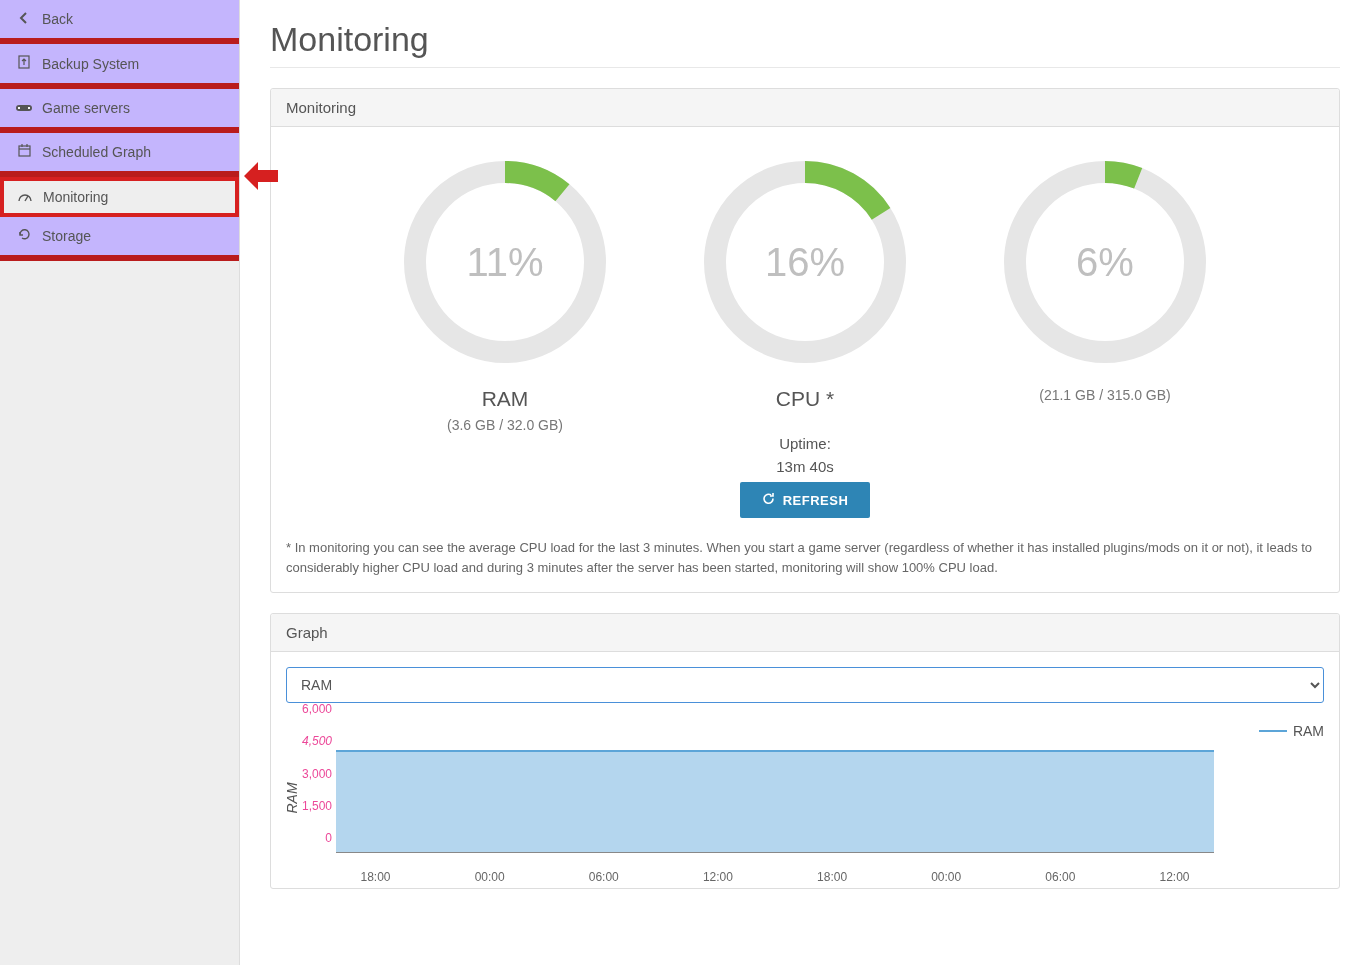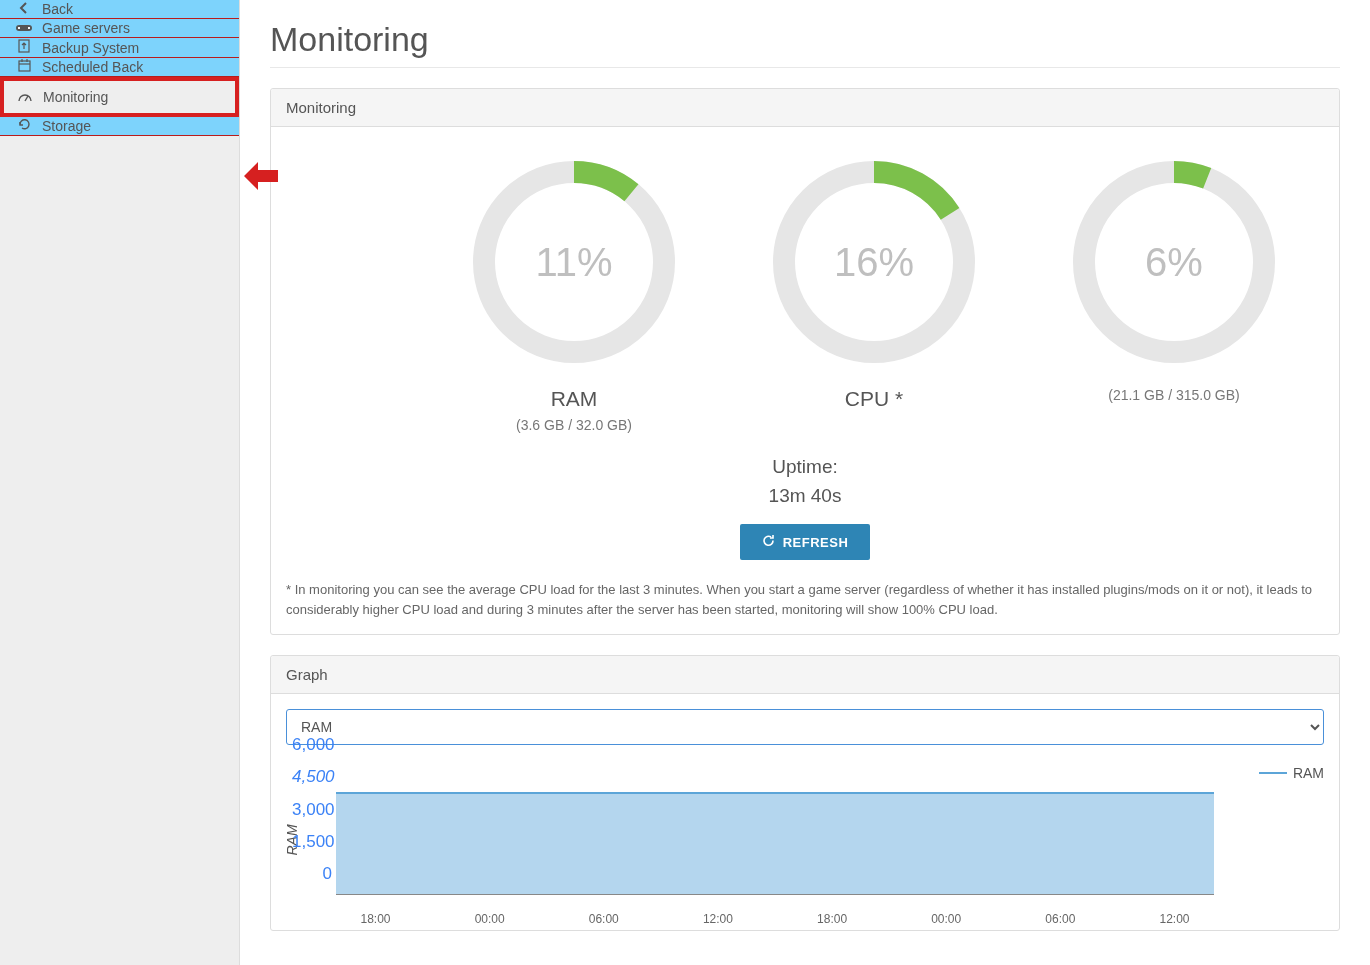--- a/index.html
+++ b/index.html
@@ -16,23 +16,23 @@
 .sidebar {
   width: 240px;
   background: #eeeeee;
   border-right: 1px solid #ddd;
   flex-shrink: 0;
 }
 .sidebar-item {
   display: flex;
   align-items: center;
   gap: 10px;
-  padding: 1px 16px;
-  border-bottom: 1px solid #b91c1c;
-  background: #7dd3fc;
+  padding: 11px 16px;
+  border-bottom: 6px solid #b91c1c;
+  background: #c4b5fd;
   color: #555;
   cursor: pointer;
   font-size: 14px;
 }
 .sidebar-item.active {
   border: 4px solid #d62020;
   background: #eeeeee;
   padding: 8px 13px;
 }
 .sidebar-item .icon { width: 16px; text-align: center; color: #555; }
@@ -57,34 +57,34 @@
 }
 .panel-header {
   background: #f5f5f5;
   border-bottom: 1px solid #ddd;
   padding: 10px 15px;
   font-size: 15px;
   color: #555;
   border-radius: 3px 3px 0 0;
 }
 .panel-body { padding: 15px; }
-.gauges { display: flex; justify-content: flex-end; margin-top: 15px; margin-bottom: 20px; }
+.gauges { display: flex; justify-content: center; margin-top: 15px; }
 .gauge { text-align: center; width: 300px; }
 .donut-wrap { position: relative; width: 210px; height: 210px; margin: 0 auto 20px; }
 .donut-wrap svg { transform: rotate(-90deg); }
 .donut-bg { fill: none; stroke: #e6e6e6; stroke-width: 22; }
 .donut-fg { fill: none; stroke: #7cc04b; stroke-width: 22; }
 .donut-pct {
   position: absolute; top: 0; left: 0; right: 0; bottom: 0;
   display: flex; align-items: center; justify-content: center;
   font-size: 40px; color: #bfbfbf; font-weight: 400;
 }
 .gauge-label { font-size: 21px; color: #555; margin-bottom: 6px; }
 .gauge-sub { font-size: 14px; color: #777; }
-.uptime-block { text-align: center; font-size: 19px; color: #555; margin-bottom: 14px; line-height: 1.5; }
+.uptime-block { text-align: center; font-size: 15px; color: #555; margin-bottom: 4px; line-height: 1.5; }
 .refresh-row { text-align: center; margin-bottom: 20px; }
 .btn-refresh {
   display: inline-flex; align-items: center; gap: 8px;
   background: #2e85b5; color: #fff; border: none;
   padding: 10px 22px; font-size: 13px; font-weight: 600;
   letter-spacing: 0.5px; cursor: pointer; border-radius: 2px;
 }
 .footnote { font-size: 13px; color: #666; line-height: 1.5; }
 .graph-select {
   width: 100%; padding: 8px 10px; font-size: 14px;
@@ -96,21 +96,21 @@
   position: absolute; left: 6px; top: 50%;
   transform: translate(-50%, -50%) rotate(-90deg);
   font-style: italic; font-size: 14px; color: #555;
 }
 .chart-plot {
   position: relative; height: 130px;
   border-bottom: 1px solid #888;
 }
 .chart-ytick {
   position: absolute; left: -44px; width: 40px; text-align: right;
-  font-size: 17px; color: #3b82f6; transform: translateY(-50%);
+  font-size: 12px; color: #ec4899; transform: translateY(-50%);
 }
 .chart-area-fill {
   position: absolute; left: 0; right: 0;
   background: #b4d6ee; border-top: 2px solid #5ca5d8;
 }
 .chart-xaxis { position: relative; height: 20px; }
 .chart-xtick { position: absolute; top: 17px; font-size: 12px; color: #666; transform: translateX(-50%); }
 .chart-legend { position: absolute; right: 0; top: 0; font-size: 14px; color: #555; display: flex; align-items: center; gap: 6px;}
 .chart-legend-line { width: 28px; height: 2px; background: #5ca5d8; display: inline-block; }
 .arrow-annot {
@@ -127,47 +127,47 @@
     <div class="sidebar-item">
       <span class="icon">
         <svg width="10" height="12" viewBox="0 0 10 12">
             <path d="M7 1 L2 6 L7 11" stroke="#555" stroke-width="2" fill="none"></path>
           </svg>
       </span>
       <span>Back</span>
     </div>
     <div class="sidebar-item">
       <span class="icon">
+        <svg width="12" height="14" viewBox="0 0 12 14">
+            <rect x="1" y="1" width="10" height="12" fill="none" stroke="#555" stroke-width="1.2"></rect>
+            <path d="M6 4 L6 10 M4 6 L6 4 L8 6" stroke="#555" stroke-width="1.2" fill="none"></path>
+          </svg>
+      </span>
+      <span>Backup System</span>
+    </div>
+    <div class="sidebar-item">
+      <span class="icon">
         <svg width="16" height="10" viewBox="0 0 16 10">
             <rect x="0" y="2" width="16" height="6" rx="3" fill="#555"></rect>
             <rect x="2" y="4" width="2" height="2" fill="#f7f7f7"></rect>
             <rect x="12" y="4" width="2" height="2" fill="#f7f7f7"></rect>
           </svg>
       </span>
       <span>Game servers</span>
-    </div>
-    <div class="sidebar-item">
-      <span class="icon">
-        <svg width="12" height="14" viewBox="0 0 12 14">
-            <rect x="1" y="1" width="10" height="12" fill="none" stroke="#555" stroke-width="1.2"></rect>
-            <path d="M6 4 L6 10 M4 6 L6 4 L8 6" stroke="#555" stroke-width="1.2" fill="none"></path>
-          </svg>
-      </span>
-      <span>Backup System</span>
     </div>
     <div class="sidebar-item">
       <span class="icon">
         <svg width="13" height="13" viewBox="0 0 13 13">
             <rect x="1" y="2" width="11" height="10" fill="none" stroke="#555" stroke-width="1.2"></rect>
             <line x1="1" y1="5" x2="12" y2="5" stroke="#555" stroke-width="1.2"></line>
             <line x1="4" y1="0" x2="4" y2="3" stroke="#555" stroke-width="1.2"></line>
             <line x1="9" y1="0" x2="9" y2="3" stroke="#555" stroke-width="1.2"></line>
           </svg>
       </span>
-      <span>Scheduled Back</span>
+      <span>Scheduled Graph</span>
     </div>
     <div class="sidebar-item active">
       <span class="icon">
         <svg width="14" height="12" viewBox="0 0 14 12">
             <path d="M1 11 A6 6 0 0 1 13 11" fill="none" stroke="#555" stroke-width="1.4"></path>
             <line x1="7" y1="11" x2="10" y2="6" stroke="#555" stroke-width="1.4"></line>
           </svg>
       </span>
       <span>Monitoring</span>
     </div>

